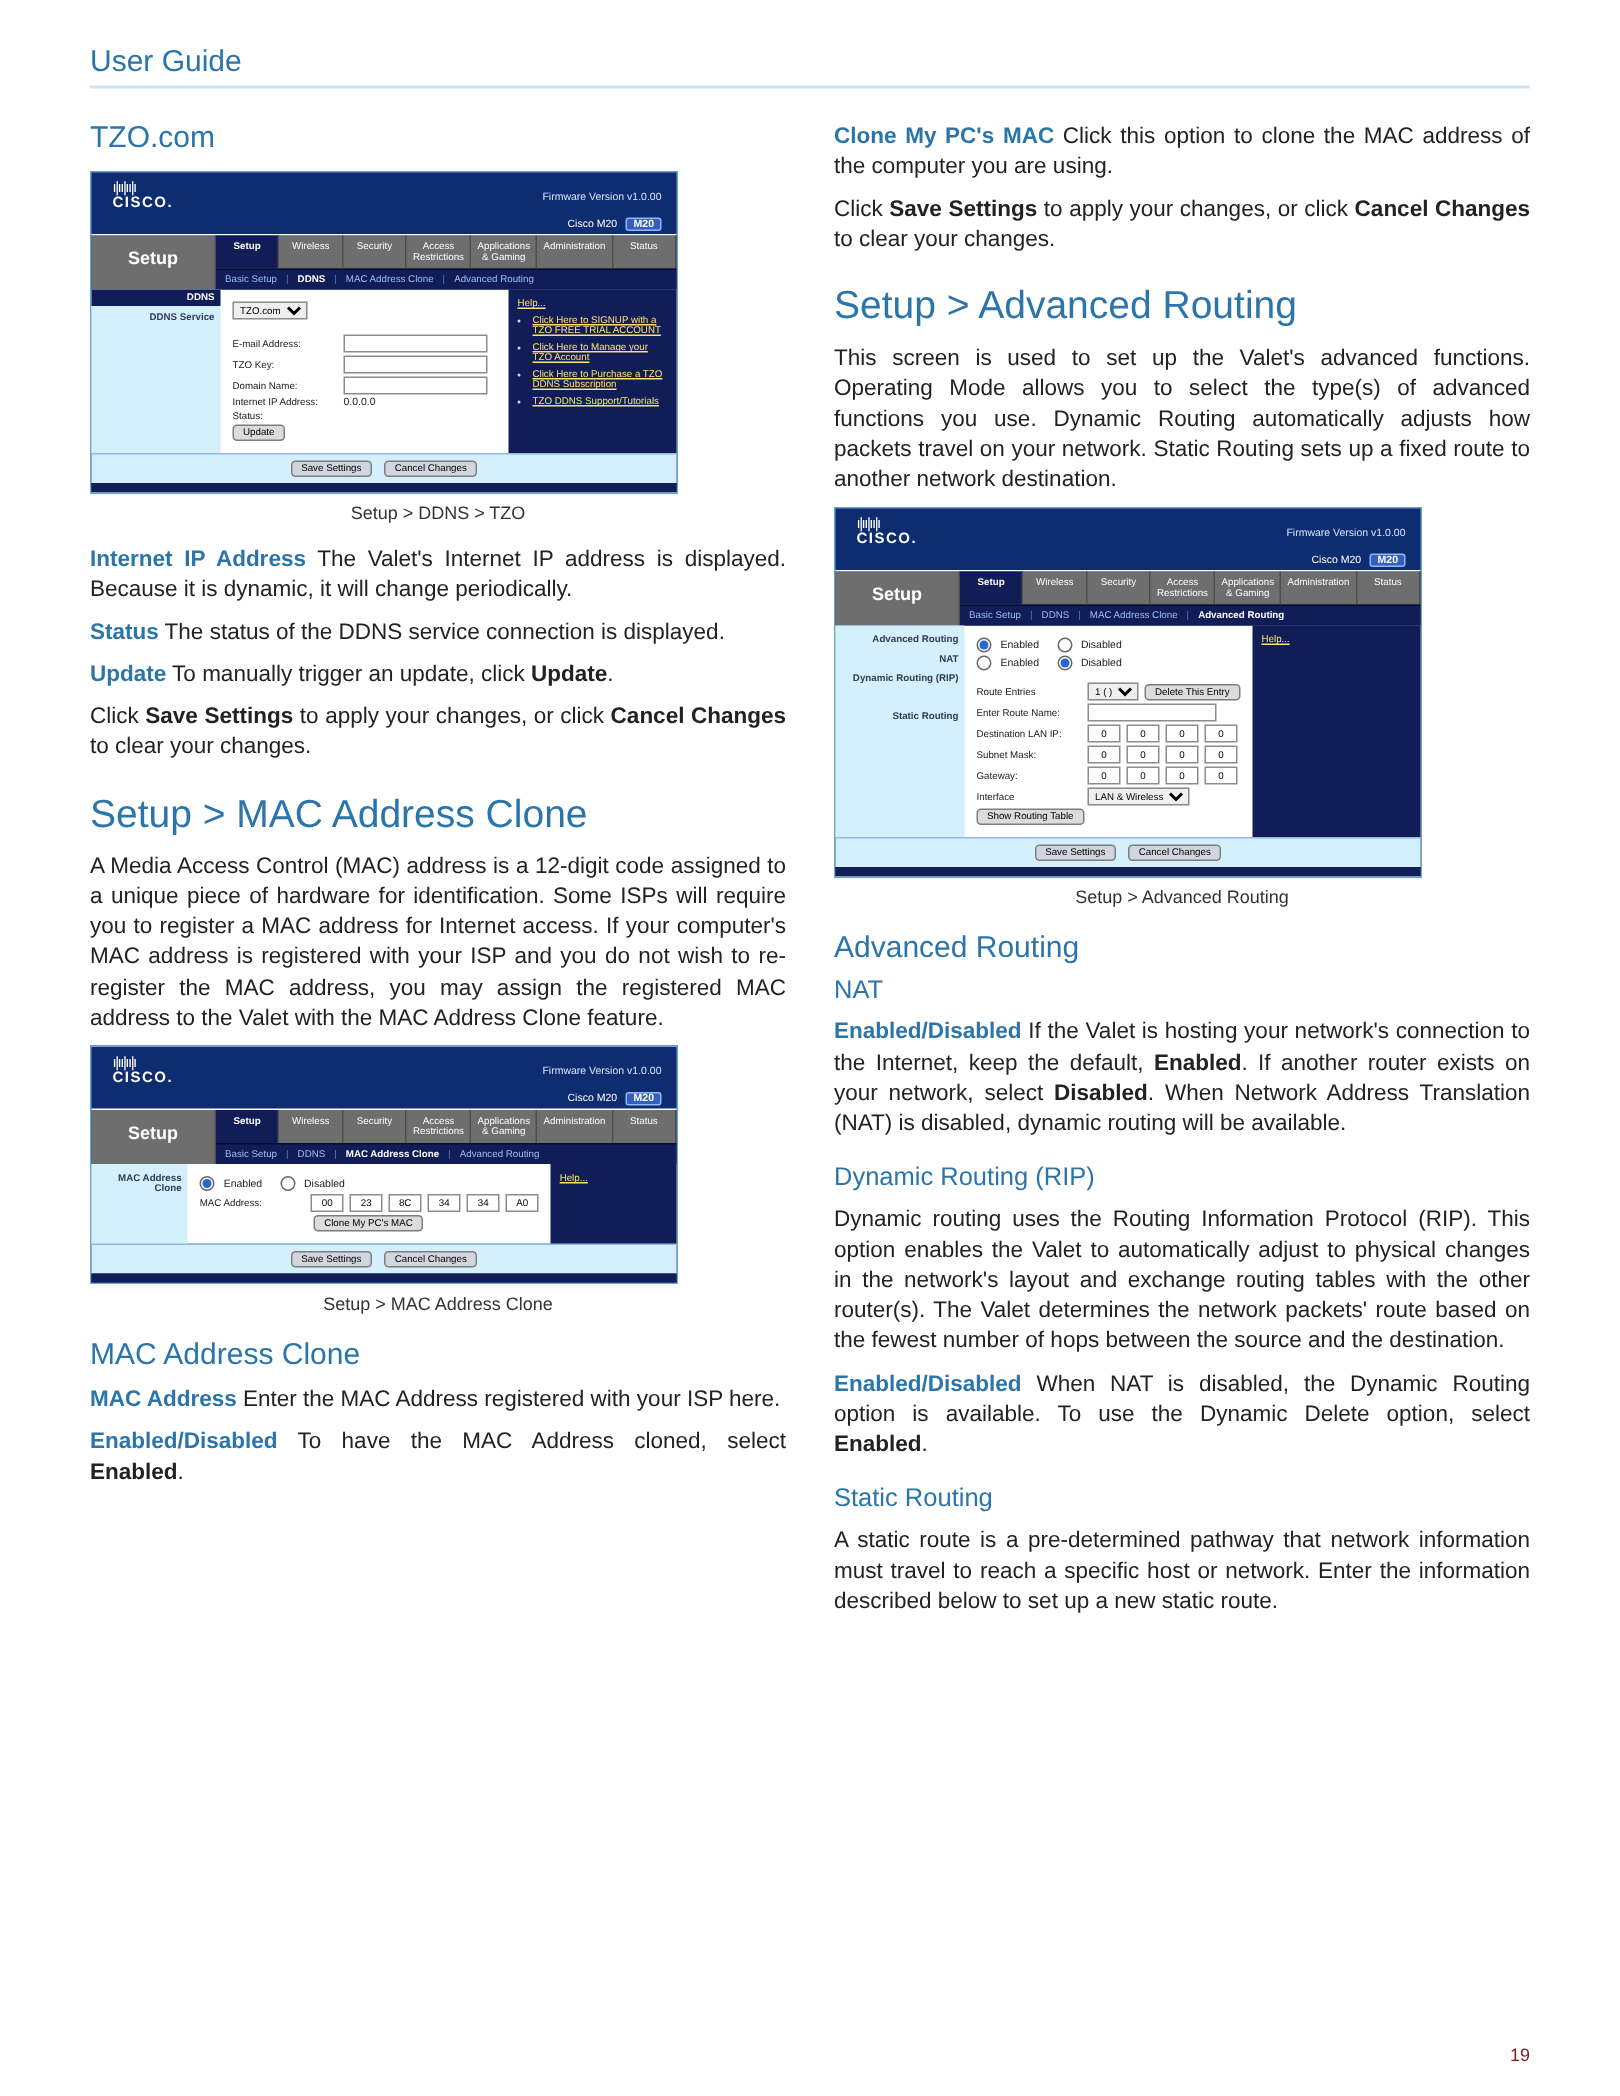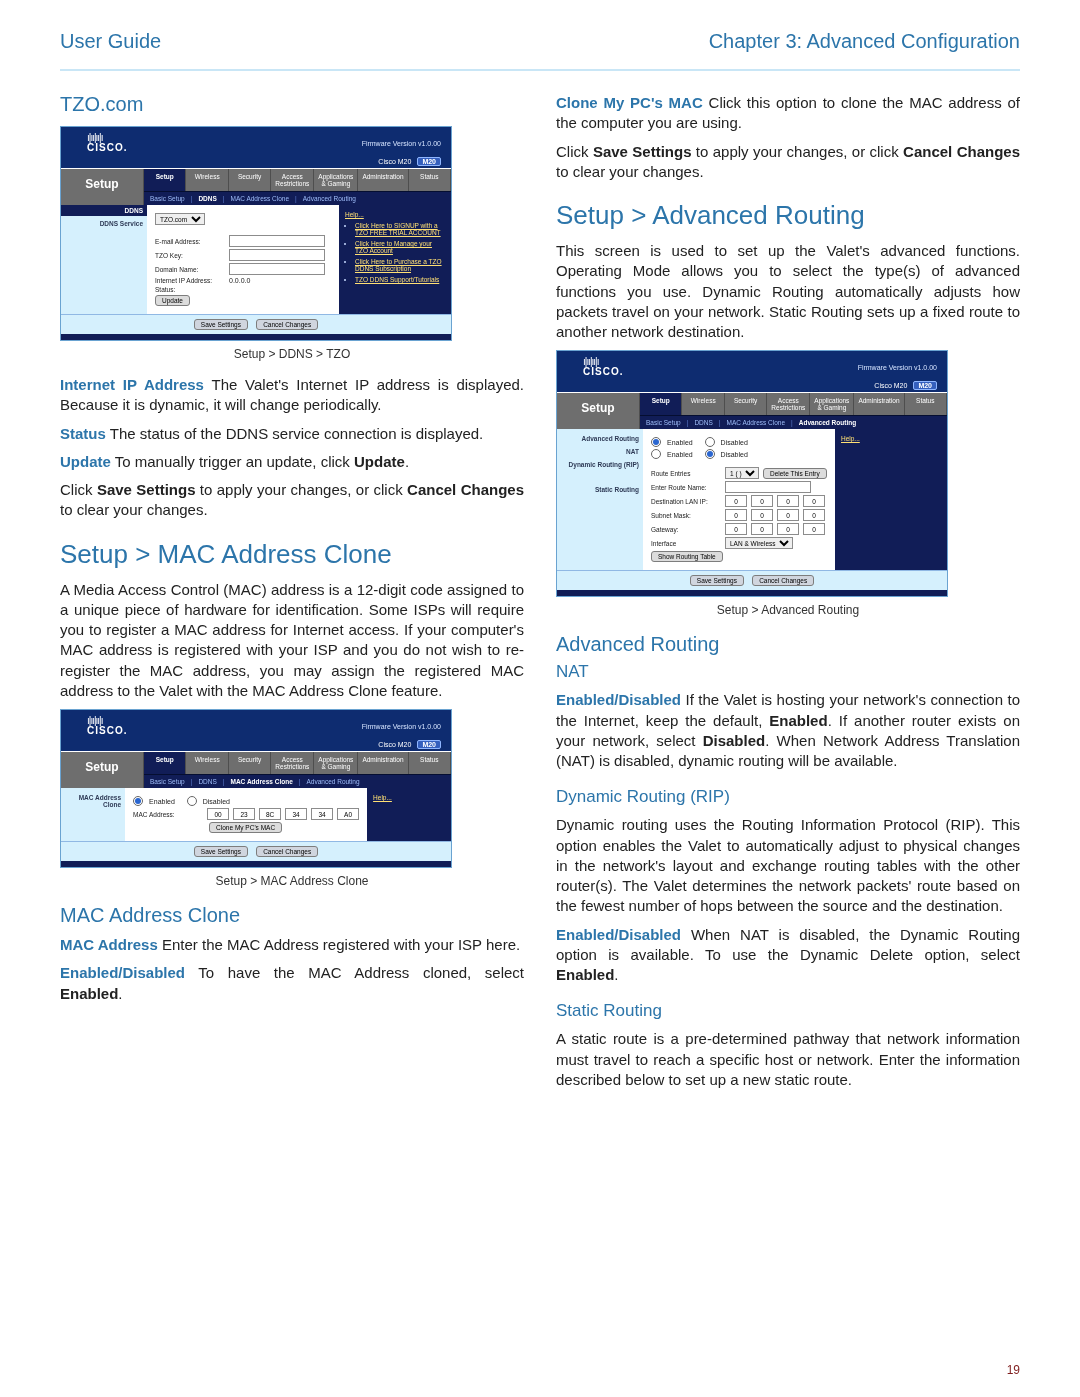--- a/index.html
+++ b/index.html
@@ -13,21 +13,21 @@
     width: 1080px;
     min-height: 1397px;
     padding: 30px 60px 30px 60px;
     box-sizing: border-box;
     position: relative;
   }
   .page-head {
     display: flex;
     justify-content: space-between;
     border-bottom: 2px solid #c9e6f6;
-    padding-bottom: 16px;
+    padding-bottom: 4px;
     margin-bottom: 14px;
   }
   .page-head-left {
     color: #2c75aa;
     font-size: 20px;
   }
   .page-head-right {
     color: #2c75aa;
     font-size: 20px;
   }
@@ -83,21 +83,21 @@
     background: #0e2c70;
     font-family: Arial, sans-serif;
     font-size: 8px;
     color: #fff;
     margin: 4px 0 0 0;
   }
   .shot .top {
     display: flex;
     align-items: center;
     justify-content: space-between;
-    padding: 6px 10px 4px 26px;
+    padding: 6px 10px 4px 14px;
   }
   .cisco-logo {
     font-size: 7px;
     line-height: 1;
     letter-spacing: 0;
   }
   .cisco-logo .bars { letter-spacing: -1px; font-size: 10px; }
   .cisco-logo .name { font-size: 10px; font-weight: 700; letter-spacing: 1px; }
   .fw { font-size: 7px; color: #d5e4ff; }
   .model-row {
@@ -220,21 +220,20 @@
     font-size:6.5px; height:12px; border:1px solid #8c8c8c;
   }
 </style>
 </head>
 <body>
 
 <div class="page">
 
   <div class="page-head">
     <div class="page-head-left">User Guide</div>
-    <div class="page-head-right">Chapter 3: Advanced Configuration</div>
   </div>
 
   <div class="columns">
 
     <div>
       <h2 class="section-label">TZO.com</h2>
 
       <div class="shot">
         <div class="top">
           <div class="cisco-logo">

